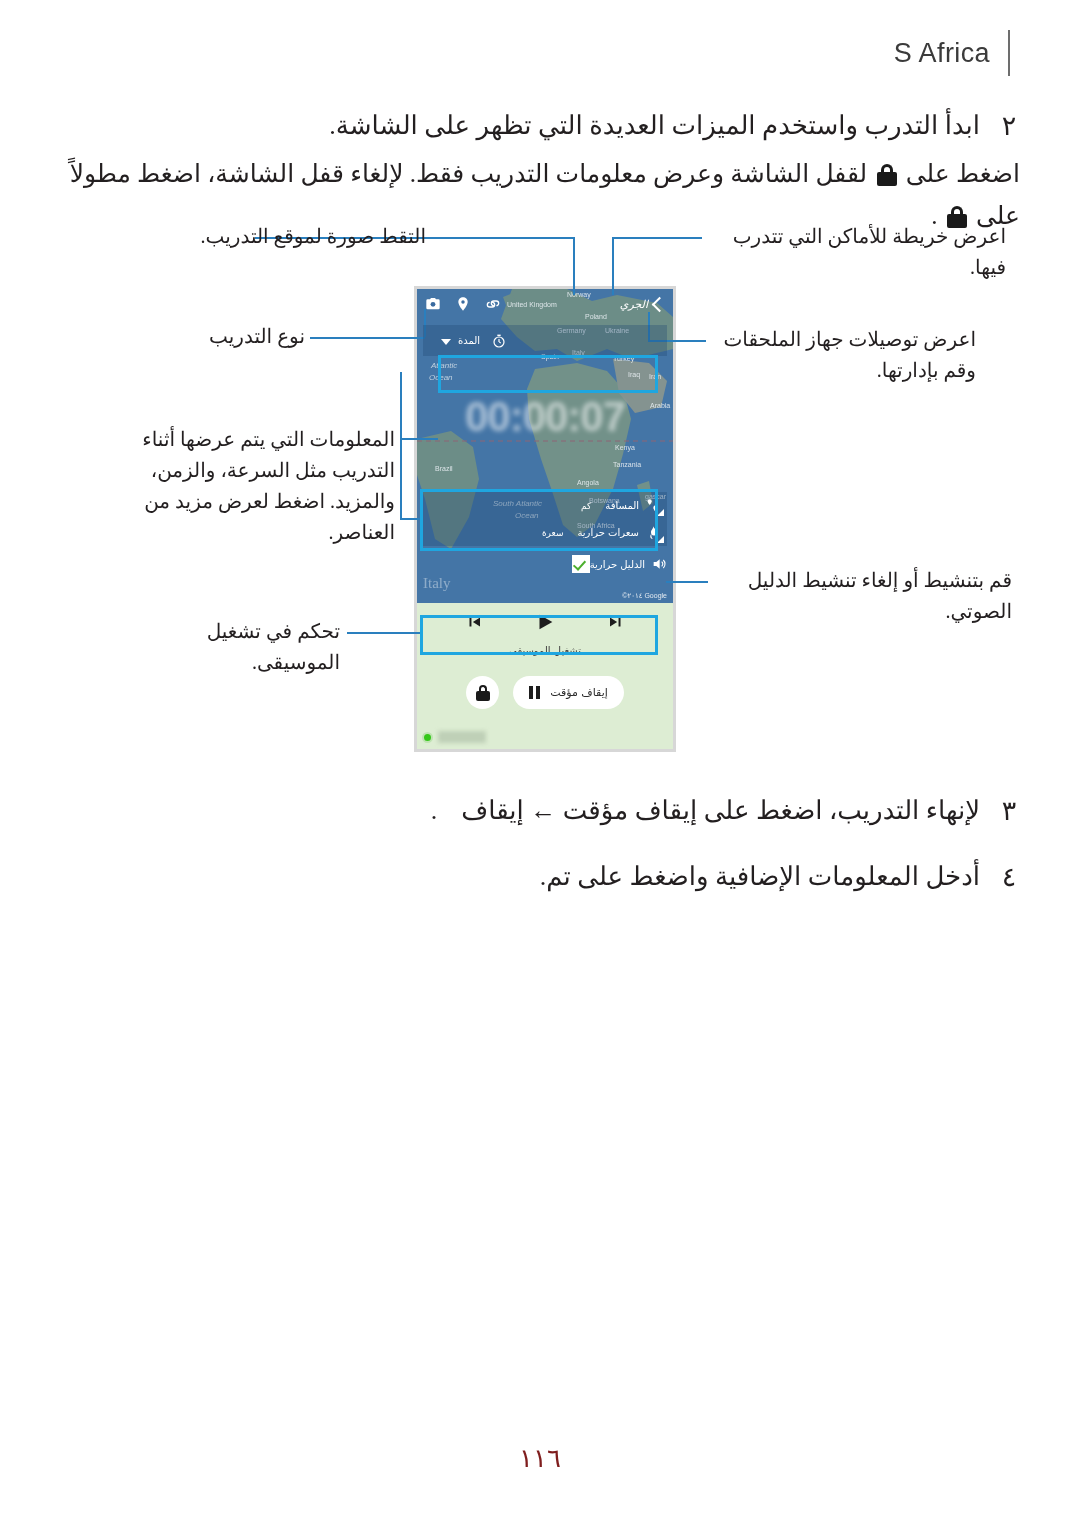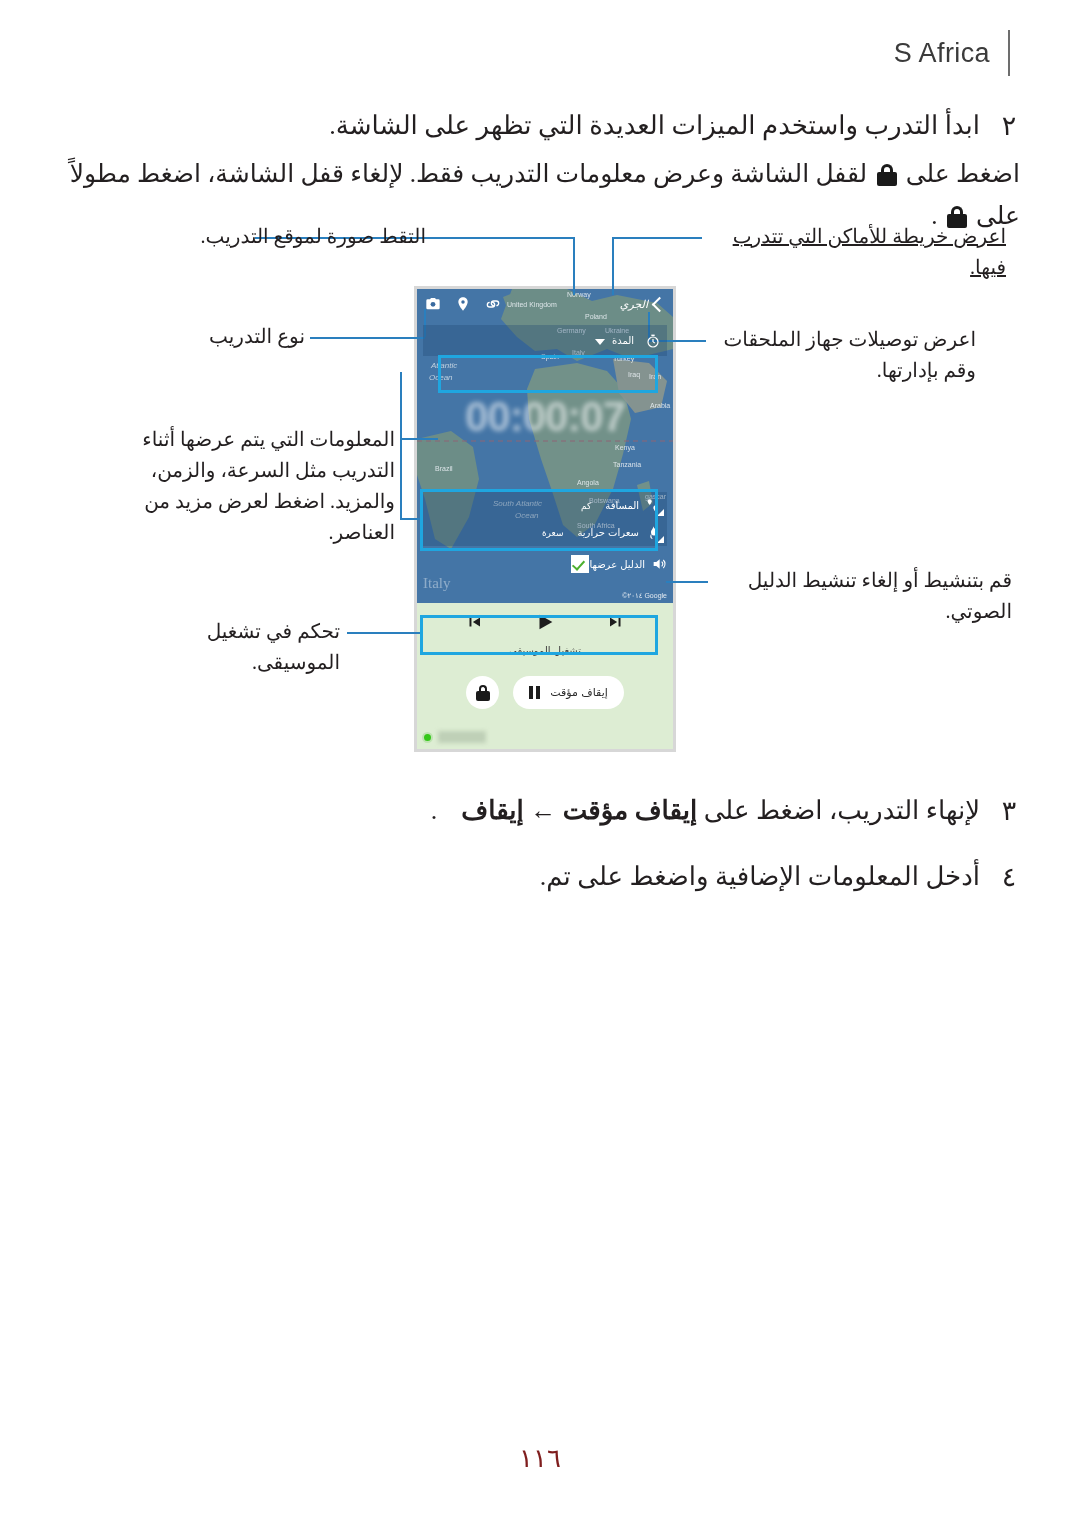--- a/index.html
+++ b/index.html
@@ -68,21 +68,21 @@
   .step-line {
     font-size: 26px;
     line-height: 42px;
   }
   .sub-line {
     font-size: 25px;
     line-height: 42px;
     text-align: right;
     margin-bottom: 2px;
   }
-  .bold { font-weight: bold; margin-left: 24px; }
+  .bold { font-weight: normal; margin-left: 24px; }
 
   .inline-lock {
     display: inline-block;
     width: 20px;
     height: 22px;
     position: relative;
     vertical-align: -4px;
     margin: 0 3px;
   }
   .inline-lock .shackle {
@@ -239,21 +239,21 @@
     font-family: "DejaVu Sans", sans-serif;
   }
   .corner-tri {
     position: absolute;
     right: 3px; bottom: 3px;
     width: 0; height: 0;
     border-left: 7px solid transparent;
     border-bottom: 7px solid #ffffff;
   }
   .duration-panel { top: 36px; }
-  .duration-panel .panel-row { justify-content: flex-start; height: 31px; margin-left: 12px; }
+  .duration-panel .panel-row { justify-content: flex-end; height: 31px; margin-left: 12px; }
   .dur-inner {
     display: flex;
     flex-direction: row-reverse;
     align-items: center;
     gap: 5px;
   }
   .dur-caret {
     width: 0; height: 0;
     border-top: 6px solid #ffffff;
     border-left: 5px solid transparent;
@@ -568,21 +568,21 @@
           <span class="unit">سعرة</span>
           <span class="corner-tri"></span>
         </div>
       </div>
 
       <div class="voice-row">
         <svg class="ic" viewBox="0 0 24 24">
           <path fill="#ffffff" d="M4 9h4l5-4v14l-5-4H4z"></path>
           <path fill="none" stroke="#ffffff" stroke-width="1.6" d="M16 8.5a5 5 0 0 1 0 7M18.5 6a8.5 8.5 0 0 1 0 12"></path>
         </svg>
-        <span class="lbl">الدليل عرضها</span>
+        <span class="lbl">الدليل حرارية</span>
         <span class="checkbox"></span>
       </div>
 
       <span class="google-wm">Italy</span>
       <span class="google-credit">©٢٠١٤ Google</span>
     </div>
 
     <div class="bottom-area">
       <div class="media-controls">
         <svg width="18" height="18" viewBox="0 0 24 24">
@@ -644,21 +644,21 @@
 <div class="leader" style="left:648px; top:340px; width:58px; height:2px;"></div>
 <div class="leader v" style="left:648px; top:312px; height:28px; width:2px;"></div>
 
 <div class="leader" style="left:666px; top:581px; width:42px; height:2px;"></div>
 
 <div class="callout right-side" style="left:196px; top:221px; width:230px;">التقط صورة لموقع التدريب.</div>
 <div class="callout right-side" style="left:200px; top:321px; width:105px;">نوع التدريب</div>
 <div class="callout right-side" style="left:105px; top:424px; width:290px;">المعلومات التي يتم عرضها أثناء التدريب مثل السرعة، والزمن، والمزيد. اضغط لعرض مزيد من العناصر.</div>
 <div class="callout right-side" style="left:150px; top:616px; width:190px;">تحكم في تشغيل الموسيقى.</div>
 
-<div class="callout right-side" style="left:706px; top:221px; width:300px;text-decoration:underline;">اعرض خريطة للأماكن التي تتدرب فيها.</div>
+<div class="callout right-side" style="left:706px; top:221px; width:300px;">اعرض خريطة للأماكن التي تتدرب فيها.</div>
 <div class="callout right-side" style="left:706px; top:324px; width:270px;">اعرض توصيلات جهاز الملحقات وقم بإدارتها.</div>
 <div class="callout right-side" style="left:712px; top:565px; width:300px;">قم بتنشيط أو إلغاء تنشيط الدليل الصوتي.</div>
 
 <div class="steps-bottom">
   <div class="step">
     <span class="step-num">٣</span>
     <div class="step-body">
       <div class="step-line">
         <span>لإنهاء التدريب، اضغط على</span>
         <span class="bold">إيقاف مؤقت ← إيقاف</span><span>.</span>

